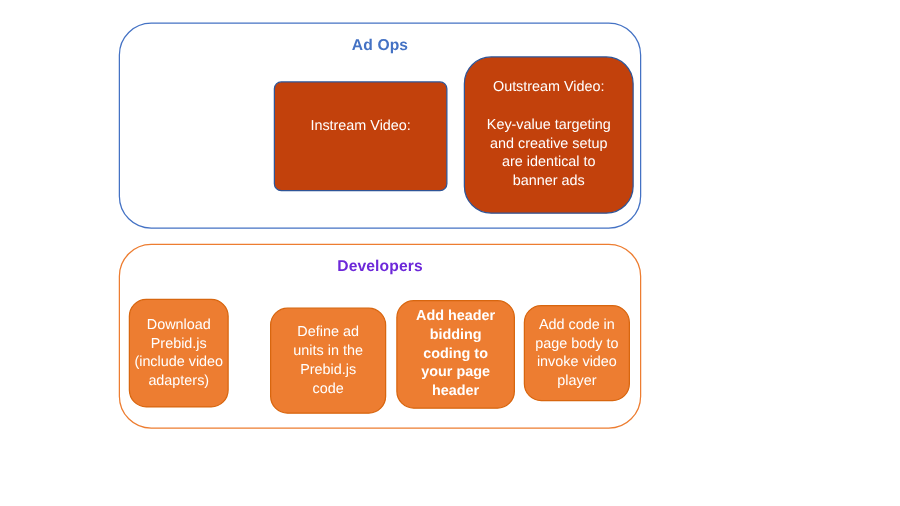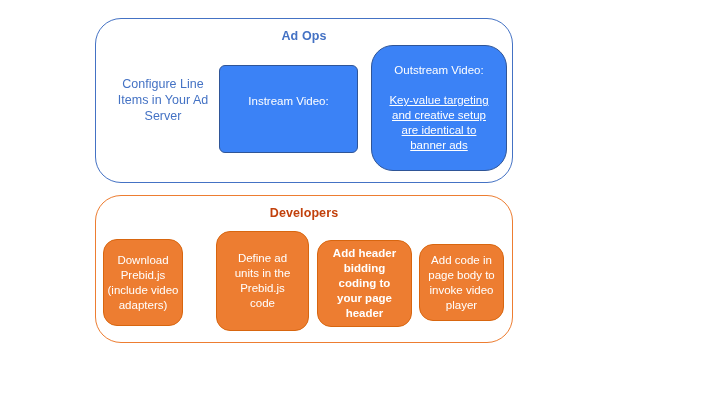--- a/index.html
+++ b/index.html
@@ -37,37 +37,37 @@
     position: absolute;
     top: 10px;
     left: 0;
     width: 100%;
     text-align: center;
     font-size: 12.5px;
     font-weight: 700;
     letter-spacing: 0.1px;
   }
   .group.adops .group-title { color: #4472C4; }
-  .group.devs  .group-title { color: #c2410c; }
+  .group.devs  .group-title { color: #6d28d9; }
 
   .side-note {
     position: absolute;
     left: 8px;
     top: 57px;
     width: 118px;
     color: #4472C4;
     font-size: 12.5px;
     line-height: 16px;
     text-align: center;
     white-space: pre-line;
   }
 
   .bluebox {
     position: absolute;
-    background: #3b82f6;
+    background: #c2410c;
     border: 1.5px solid #2F5597;
     color: #ffffff;
     box-sizing: border-box;
     display: flex;
     flex-direction: column;
     align-items: center;
     justify-content: center;
     text-align: center;
     font-size: 11.5px;
     line-height: 15px;
@@ -80,53 +80,50 @@
     border-radius: 6px;
   }
   .bluebox.outstream {
     left: 275px;
     top: 26px;
     width: 136px;
     height: 126px;
     border-radius: 22px;
   }
   .bluebox .box-title { margin-bottom: 15px; white-space: pre-line; }
-  .bluebox .box-body  { white-space: pre-line; text-decoration: underline; }
+  .bluebox .box-body  { white-space: pre-line; }
 
   .step-box {
     position: absolute;
     background: #ED7D31;
     border: 1.5px solid #D8660F;
     border-radius: 14px;
     color: #ffffff;
     box-sizing: border-box;
     display: flex;
     align-items: center;
     justify-content: center;
     text-align: center;
     font-size: 11.5px;
     line-height: 15px;
     white-space: pre-line;
   }
   .step-box.s1 { left: 7px;   top: 43px; width: 80px; height: 87px; }
-  .step-box.s2 { left: 120px; top: 35px; width: 93px;  height: 100px; }
+  .step-box.s2 { left: 120px; top: 50px; width: 93px;  height: 85px; }
   .step-box.s3 { left: 221px; top: 44px; width: 95px;  height: 87px; font-weight: bold; }
   .step-box.s4 { left: 323px; top: 48px; width: 85px;  height: 77px; }
 </style>
 </head>
 <body>
 
 <div class="canvas">
 
   <div class="group adops">
     <div class="group-title">Ad Ops</div>
 
-    <div class="side-note">Configure Line
-Items in Your Ad
-Server</div>
 
     <div class="bluebox instream">
       <div class="box-title">Instream Video:</div>
     </div>
 
     <div class="bluebox outstream">
       <div class="box-title">Outstream Video:</div>
       <div class="box-body">Key-value targeting
 and creative setup
 are identical to

